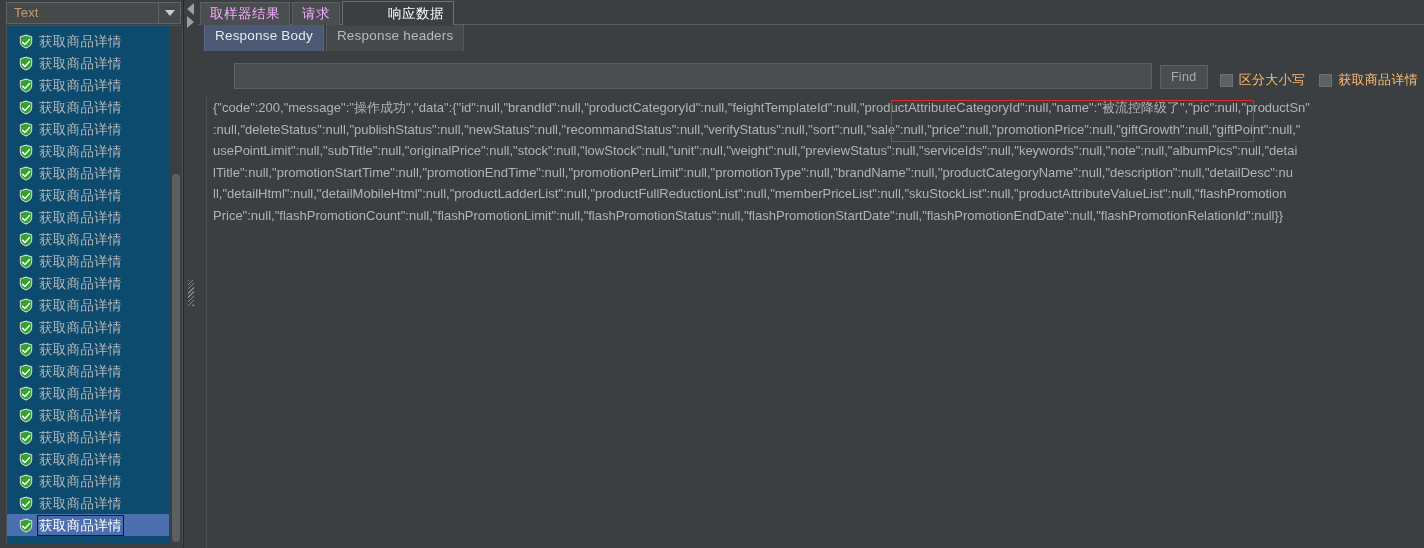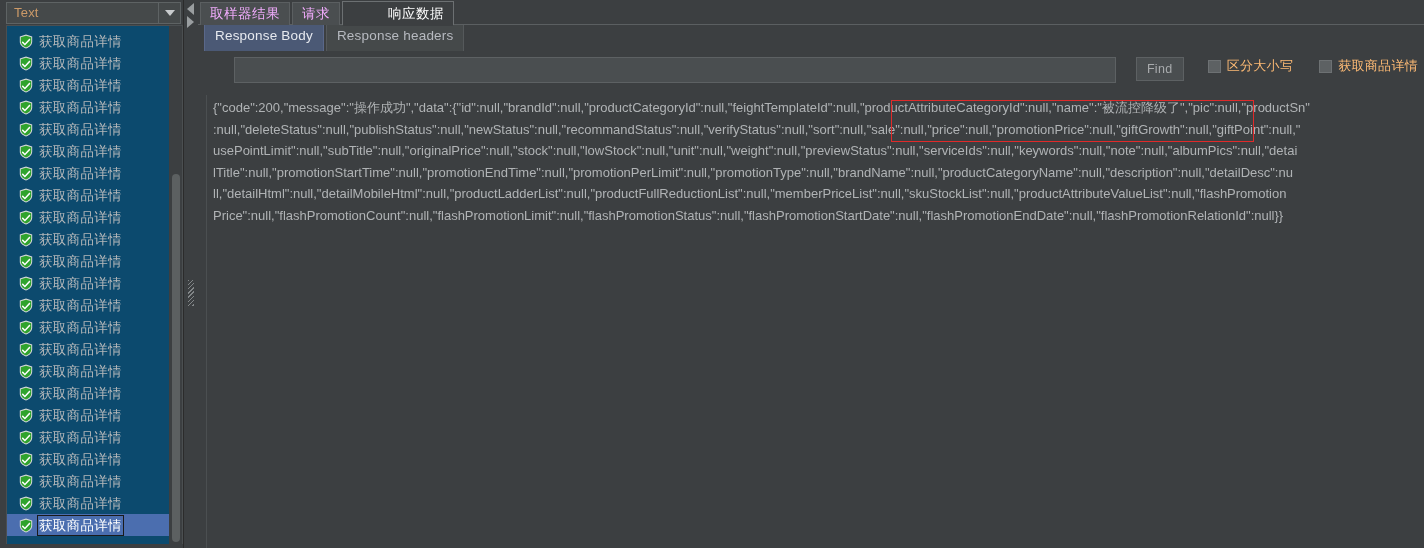--- a/index.html
+++ b/index.html
@@ -202,22 +202,22 @@
   }
   .subtab.active{
     background:#4b5975;
     color:#e6e9ef;
     border-color:#5a688a;
   }
 
   .find-row{
     height:32px;
     margin:6px 6px 0 8px;
-    display:flex; align-items:flex-start;
-    gap:12px;
+    display:flex; align-items:flex-end;
+    gap:0;
     padding-left:28px;
   }
   .find-input{
     flex:1; height:26px;
     background:#4a4e50;
     border:1px solid #5d6163;
     outline:none;
     color:#c8cbcd;
     font-size:13px;
     padding:0 6px;

